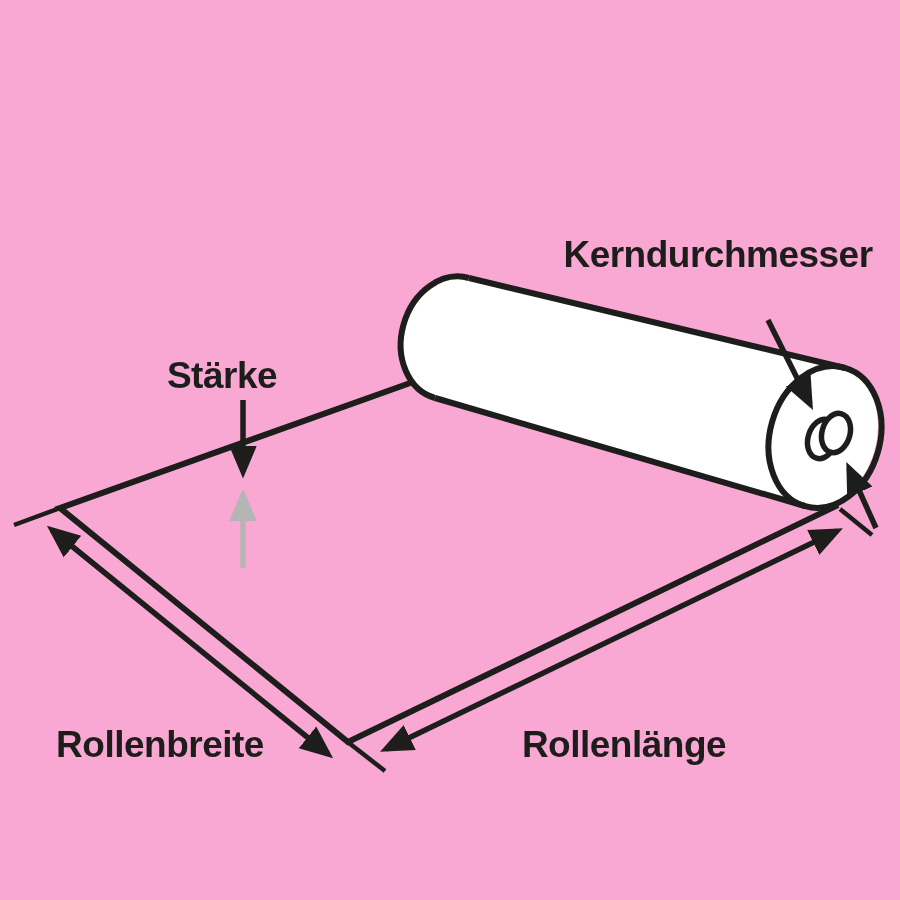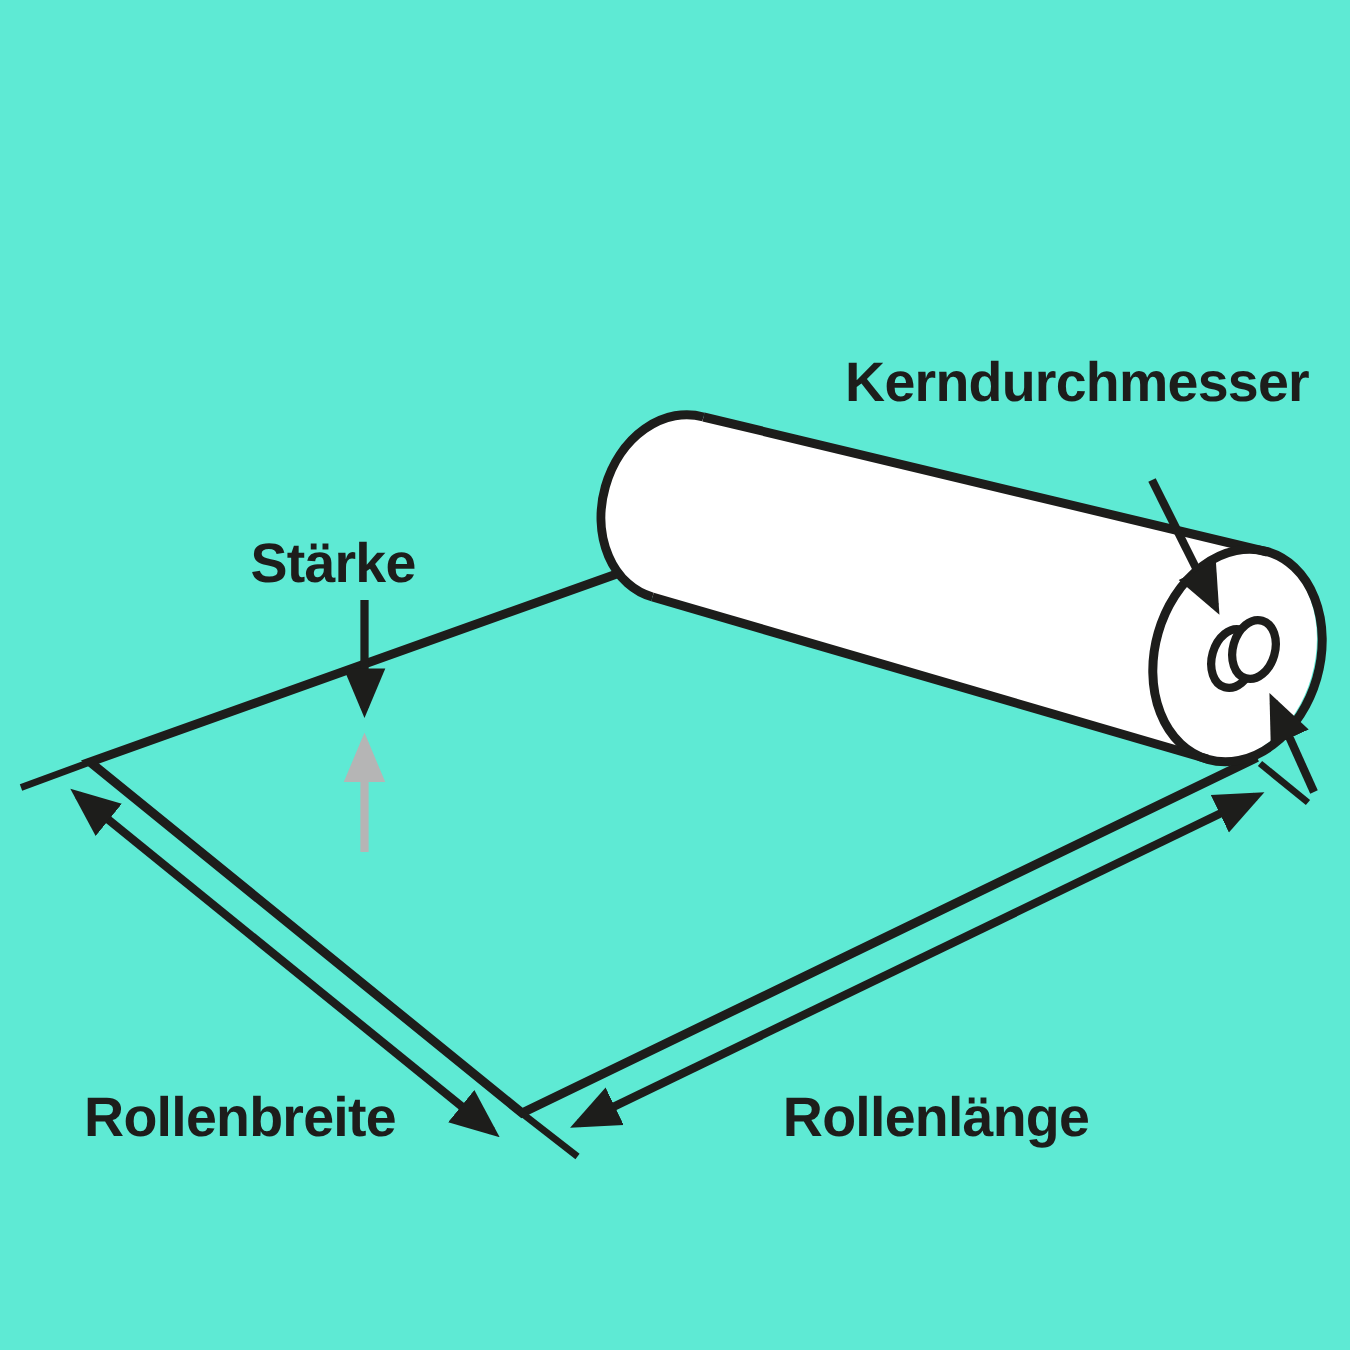--- a/index.html
+++ b/index.html
@@ -5,21 +5,21 @@
   html, body {
     margin: 0;
     padding: 0;
     background: #ffffff;
     font-family: "Liberation Sans", sans-serif;
   }
   #stage {
     position: relative;
     width: 900px;
     height: 900px;
-    background: #5eead4;
+    background: #f9a8d4;
     overflow: hidden;
   }
   svg { display: block; }
   .label {
     font-family: "Liberation Sans", "DejaVu Sans", sans-serif;
     font-weight: bold;
     font-size: 37px;
     letter-spacing: -0.5px;
   }
   .outline  { fill: none; stroke-width: 6;   stroke-linejoin: miter; stroke-linecap: butt; }

